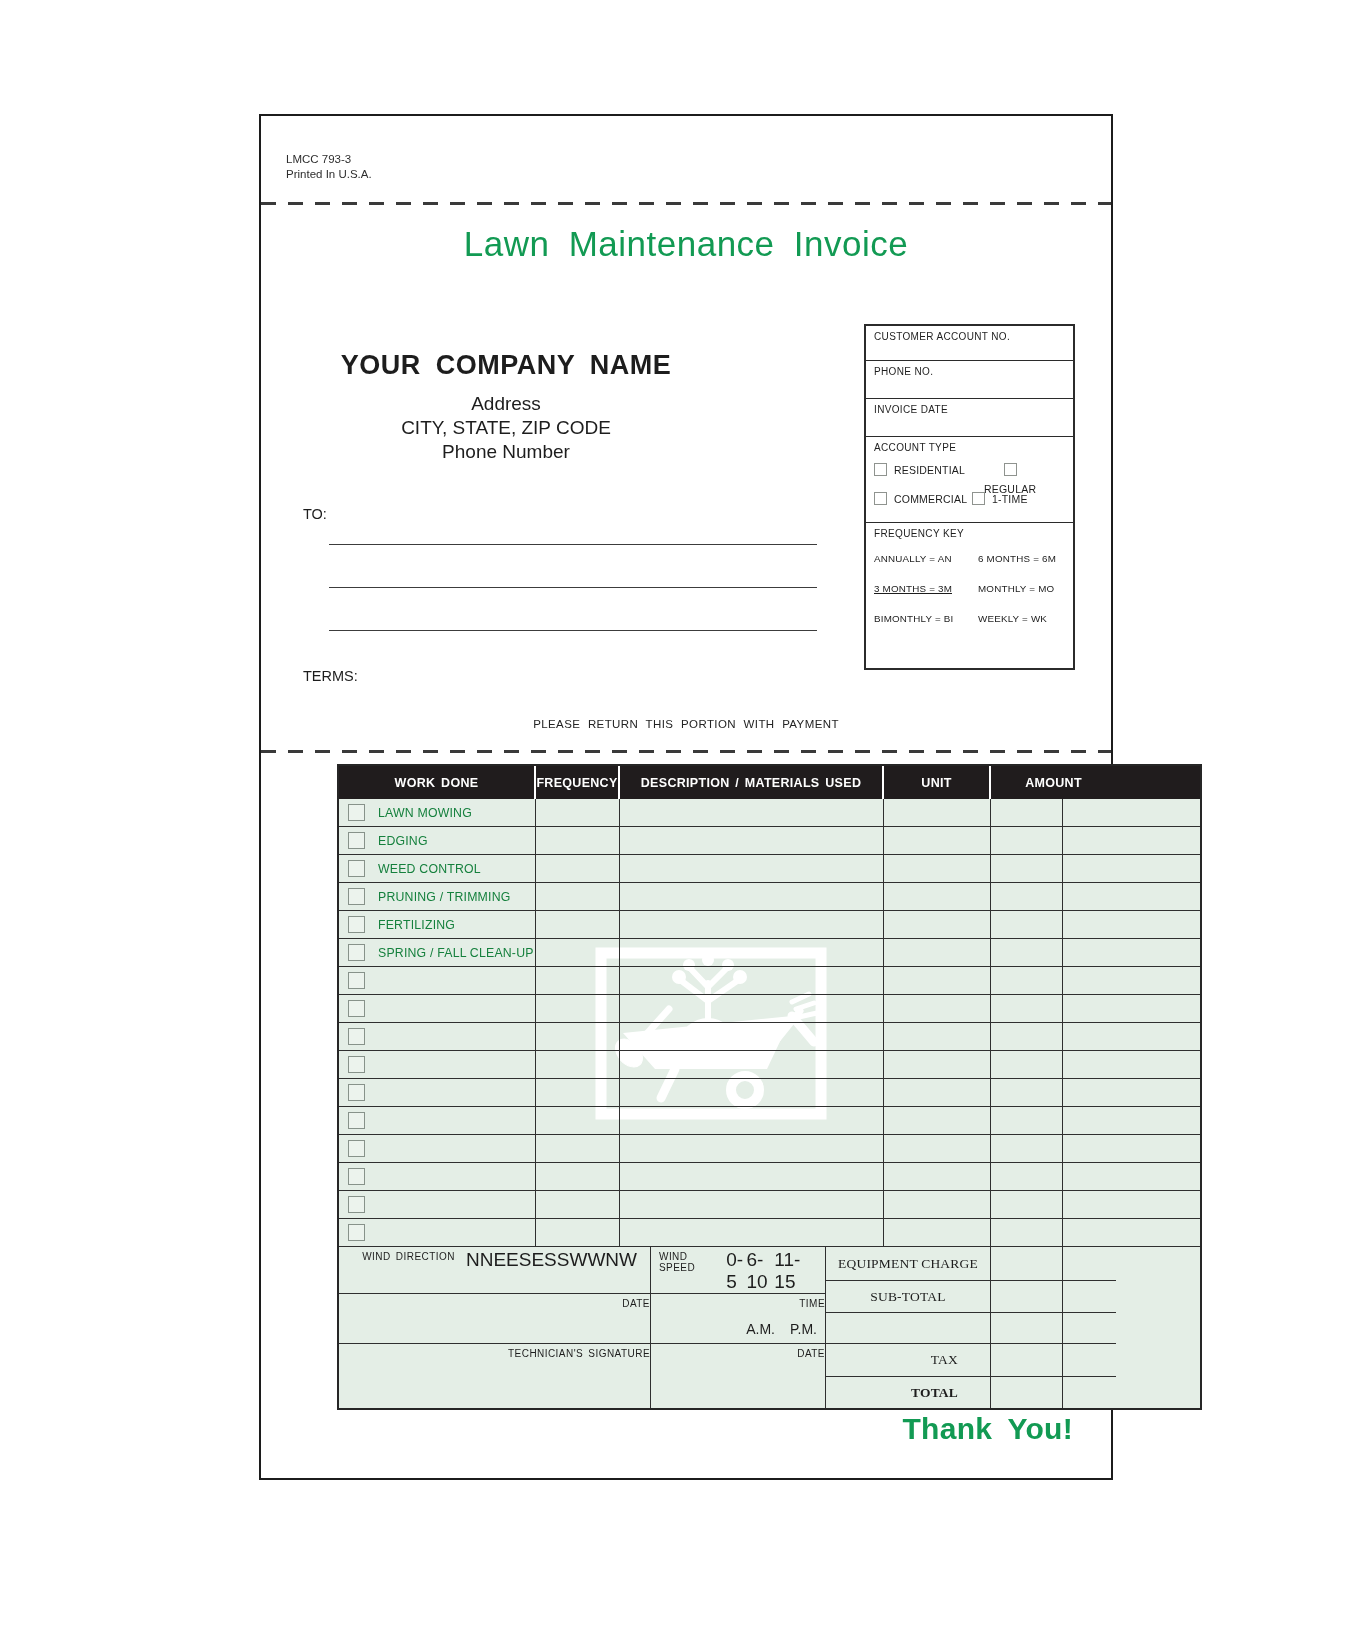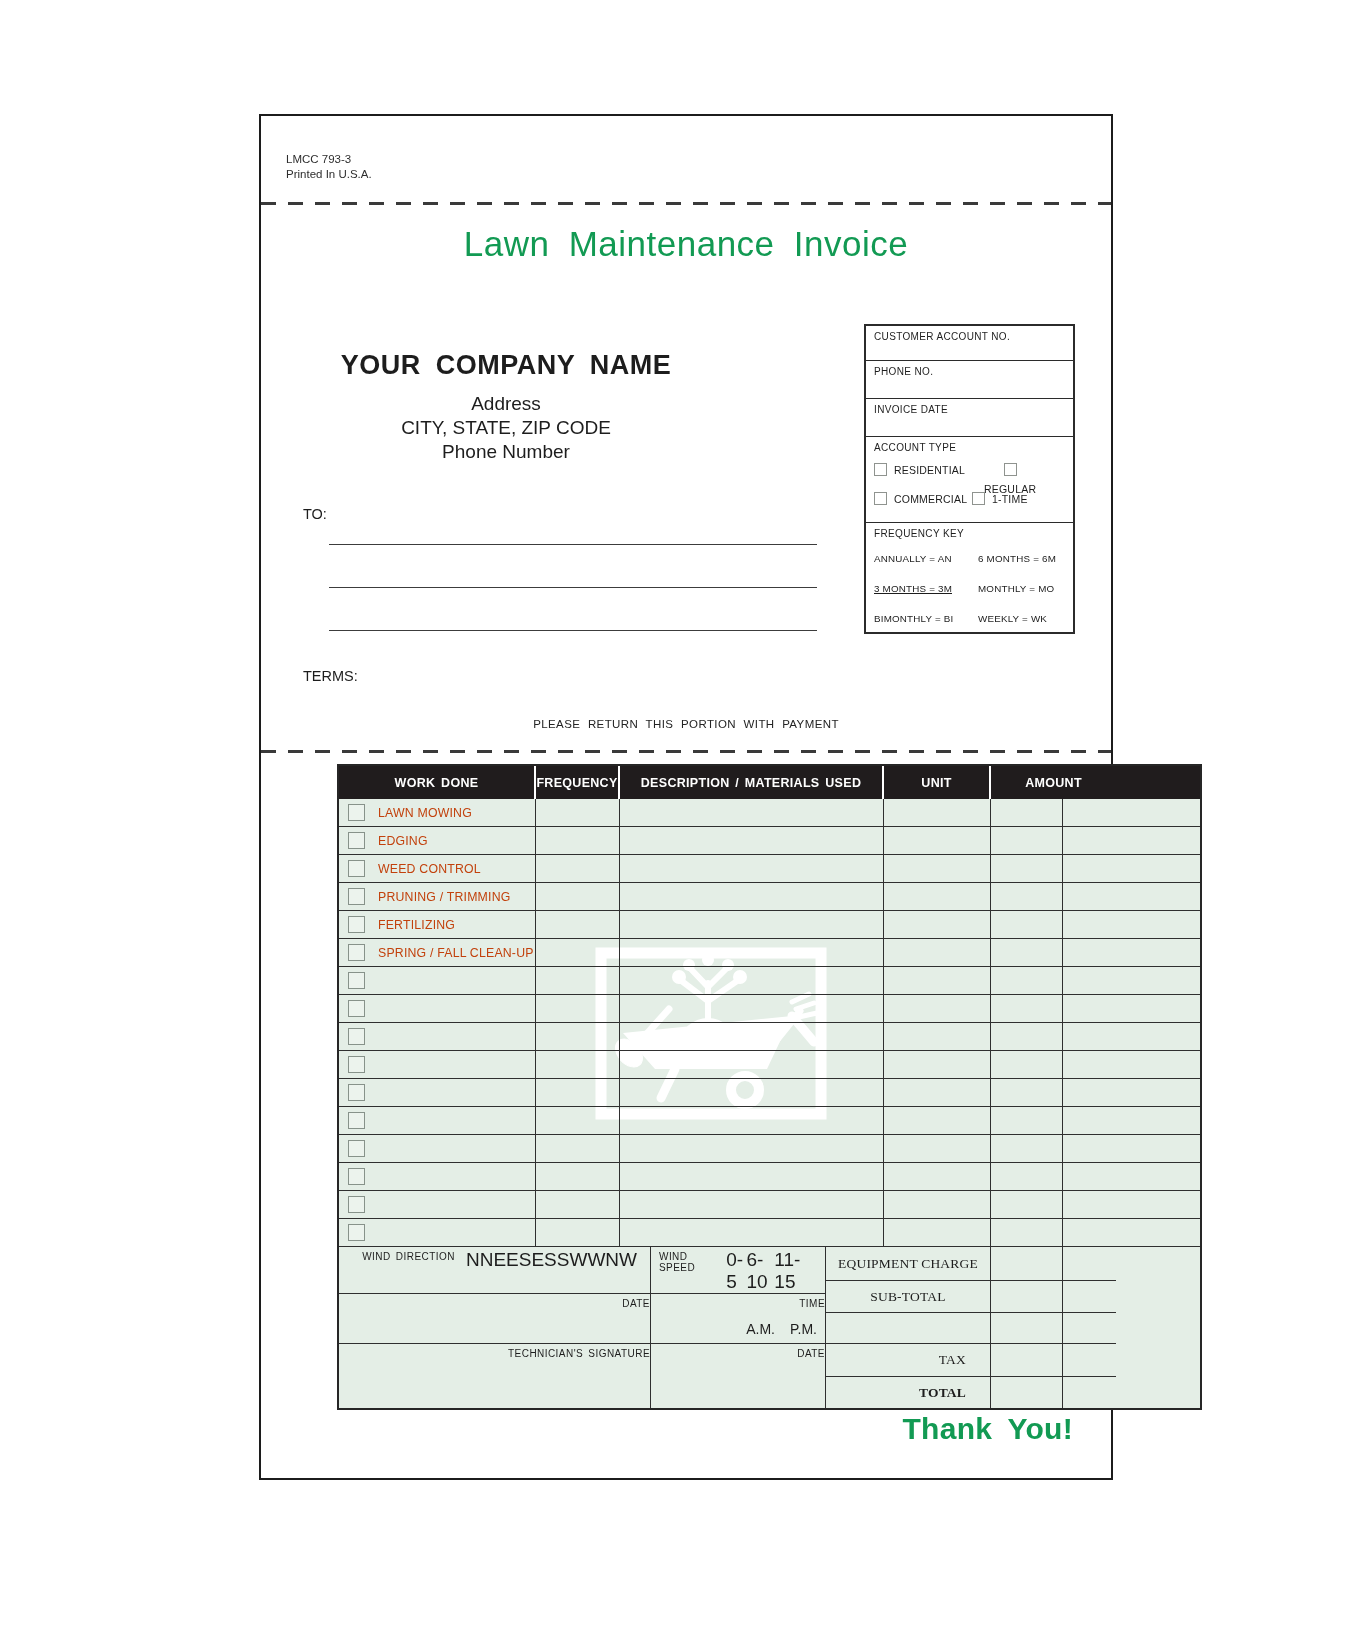--- a/index.html
+++ b/index.html
@@ -27,21 +27,21 @@
 
   .to-label { left:42px; top:390px; font-size:14.5px; }
   .to-line { left:68px; width:488px; border-top:1.8px solid #3c3c3c; height:0; }
   .tl1 { top:428px; } .tl2 { top:471px; } .tl3 { top:514px; }
   .terms-label { left:42px; top:552px; font-size:14.5px; }
 
   .return-note { top:602px; left:0; width:100%; text-align:center; font-size:11.5px;
                  letter-spacing:.4px; word-spacing:4px; color:#242424; }
 
   
-  .cust { left:603px; top:208px; width:211px; height:310px; border:2px solid #2b2b2b; background:#fff; }
+  .cust { left:603px; top:208px; width:211px; height:346px; border:2px solid #2b2b2b; background:#fff; }
   .cs { position:relative; border-bottom:1.6px solid #2b2b2b; }
   .cs:last-child { border-bottom:none; }
   .cs1 { height:35px; } .cs2 { height:38px; } .cs3 { height:38px; } .cs4 { height:86px; } .cs5 { height:109px; }
   .box-lab { font-size:10px; letter-spacing:.35px; padding:5px 0 0 8px; color:#1e1e1e; }
   .at-item { position:absolute; display:flex; align-items:center; gap:7px; font-size:10.5px; letter-spacing:.2px; }
   .cbx-sm { width:13px; height:13px; border:1.4px solid #8f938f; background:#fff; flex:none; }
   .fk-item { position:absolute; font-size:9.8px; letter-spacing:.2px; white-space:nowrap; }
 
   
   .tbl { left:48px; top:648px; width:865px; border:2px solid #262626; background:#e4eee6;margin-left:28px; }
@@ -52,42 +52,42 @@
   .thw5 { width:125px; border-right:none; }
 
   .tbody { position:relative; }
   .rows { position:relative; }
   .watermark { position:absolute; left:256px; top:148px; width:232px; height:173px; z-index:1; }
 
   .t-row { display:flex; height:28px; position:relative; z-index:2; border-bottom:1.5px solid #2f2f2f; }
   .td { height:100%; border-right:1.5px solid #2f2f2f; }
   .td-work { width:197px; display:flex; align-items:center; padding-left:9px; gap:13px; }
   .cbx { width:17px; height:17px; border:1.6px solid #87928a; background:rgba(255,255,255,.3); flex:none; }
-  .td-label { font-size:12.3px; color:#c2410c; letter-spacing:.2px; white-space:nowrap; }
+  .td-label { font-size:12.3px; color:#15803d; letter-spacing:.2px; white-space:nowrap; }
   .td-freq { width:84px; } .td-desc { width:264px; } .td-unit { width:107px; }
   .td-a1 { width:72px; } .td-a2 { width:53px; border-right:none; }
 
   
   .bottom { display:flex; position:relative; z-index:2; }
   .b-left { width:312px; border-right:1.5px solid #2f2f2f; }
   .b-mid  { width:175px; border-right:1.5px solid #2f2f2f; }
   .b-right{ width:290px;font-family:Liberation Serif, serif; }
   .b-cell { position:relative; border-bottom:1.5px solid #2f2f2f; display:flex; flex-direction:row;justify-content:flex-end; }
   .b-cell.last { border-bottom:none; }
   .h1 { height:47px; } .h2 { height:50px; } .h3 { height:64px; }
   .b-lab { font-size:10px; letter-spacing:.45px; word-spacing:2px; padding:4px 0 0 8px; }
   .wind-vals  { display:flex; justify-content:space-between; padding:0 13px 0 11px; font-size:19px; margin-top:2px; }
   .speed-vals { display:flex; justify-content:space-between; padding:0 16px; font-size:19px; margin-top:2px; }
   .ampm { position:absolute; right:8px; bottom:6px; font-size:14px; display:flex; gap:15px; }
 
   .s-row { display:flex; border-bottom:1.5px solid #2f2f2f; }
   .s-row.last { border-bottom:none; }
   .s-lab { width:165px; border-right:1.5px solid #2f2f2f; display:flex; align-items:center;
            justify-content:center; font-size:13.5px; letter-spacing:.2px; }
-  .s-lab.right { justify-content:flex-end; padding-right:24px; }
+  .s-lab.right { justify-content:flex-end; padding-right:32px; }
   .s-lab.bold { font-weight:bold; }
   .s-v1 { width:72px; border-right:1.5px solid #2f2f2f; } .s-v2 { width:53px; }
 
   .thankyou { top:1296px; right:38px; font-size:30px; font-weight:bold; color:#129a53;
               word-spacing:7px; letter-spacing:.3px; }
 </style>
 </head>
 <body>
 
 <div class="paper">

